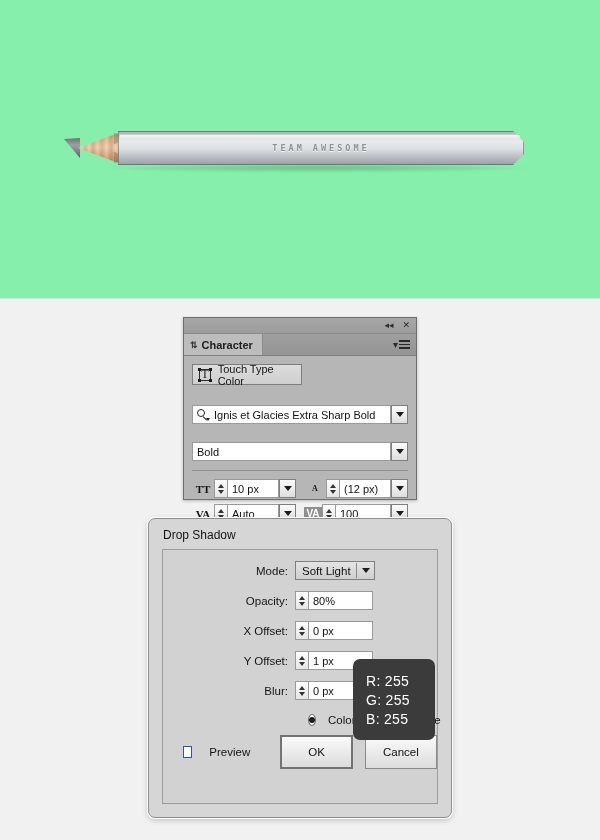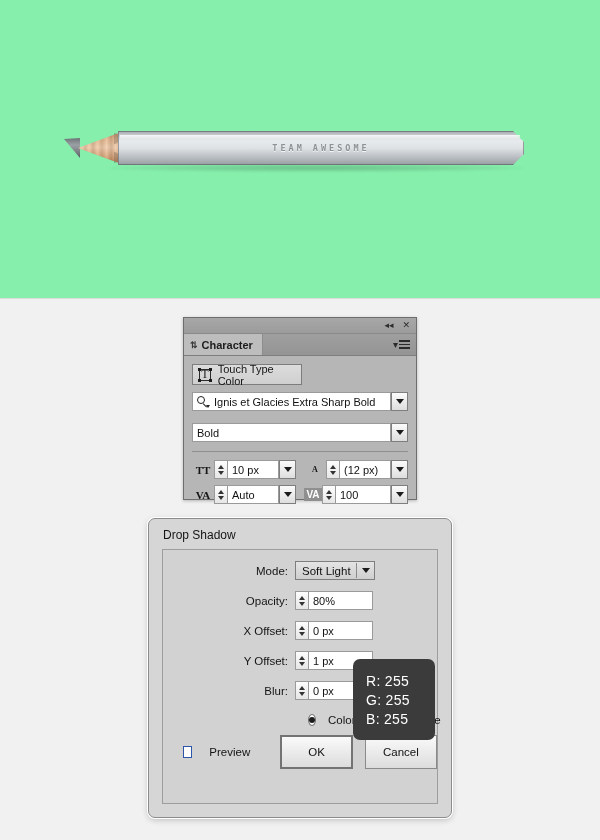--- a/index.html
+++ b/index.html
@@ -161,41 +161,41 @@
   }
   .ttt-icon b {
     position:absolute; width:3px; height:3px; background:#1b1b1b;
   }
   .ttt-icon b.tl{left:0;top:0}.ttt-icon b.tr{right:0;top:0}
   .ttt-icon b.bl{left:0;bottom:0}.ttt-icon b.br{right:0;bottom:0}
   .ttt-icon u {
     position:absolute; left:1px; right:1px; top:1px; bottom:1px;
     border:1px solid #2b2b2b; box-sizing:border-box;
   }
-  .font-row { margin-top: 7px; display: flex; }
+  .font-row { margin-top: 20px; display: flex; }
   .font-field {
     height: 19px; box-sizing: border-box; flex: 1 1 auto;
     background: #fff; border: 1px solid #9a9a9a;
     display: flex; align-items: center; gap: 4px; padding-left: 4px;
     font-size: 11px; color: #111; overflow: hidden; white-space: nowrap;
   }
   .magnifier { position: relative; width: 13px; height: 12px; flex: 0 0 13px; }
   .magnifier .lens {
     position:absolute; left:0; top:0; width:8px; height:8px;
     border:1.4px solid #222; border-radius:50%; box-sizing:border-box;
   }
   .magnifier .hdl {
     position:absolute; left:6px; top:7px; width:5px; height:1.4px;
     background:#222; transform: rotate(45deg); transform-origin: left center;
   }
   .magnifier .mini {
     position:absolute; right:0; bottom:0; width:0;height:0;
     border-left:2.5px solid transparent;border-right:2.5px solid transparent;border-top:3px solid #222;
   }
-  .style-row { margin-top: 12px; display: flex; align-items: flex-end; }
+  .style-row { margin-top: 18px; display: flex; align-items: flex-end; }
 
   .char-sep { height:1px; background:#8e8e8e; margin: 9px 0 0; }
   .metrics { margin-top: 8px; display: flex; flex-direction: column; gap: 6px; }
   .metric-line { display:flex; gap: 8px; }
   .metric-cell { display:flex; align-items:center; flex: 1 1 0; min-width:0; }
   .m-icon {
     width: 22px; flex: 0 0 22px; font-size: 11px; color:#151515;
     display:flex; align-items:center; justify-content:center;
     font-family:"Liberation Serif", serif; font-weight:bold; position:relative;
   }

